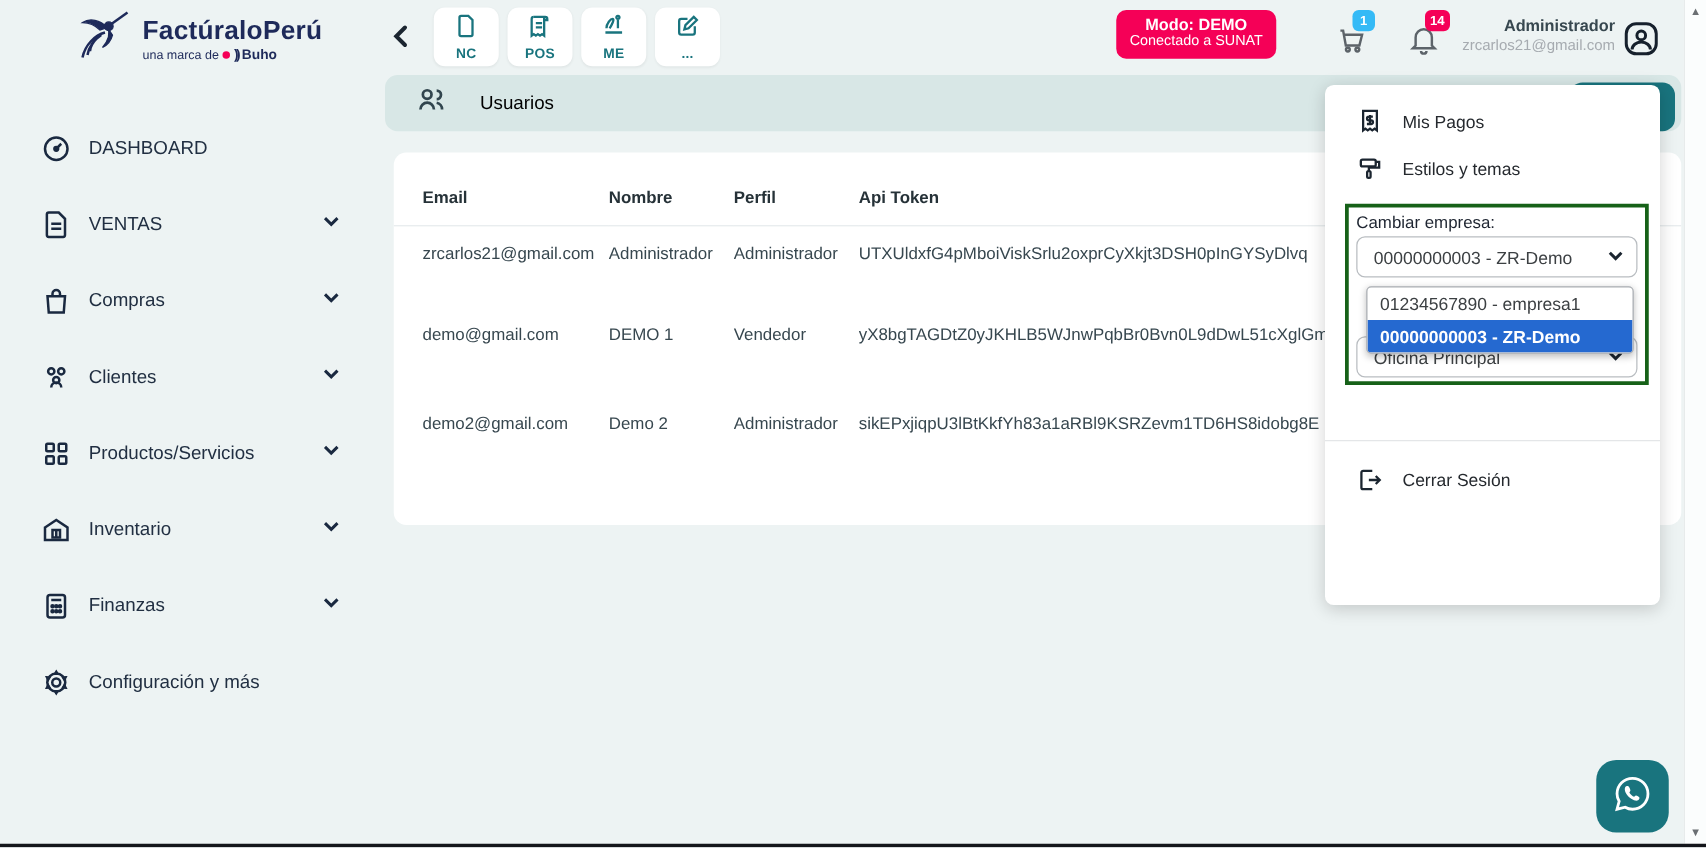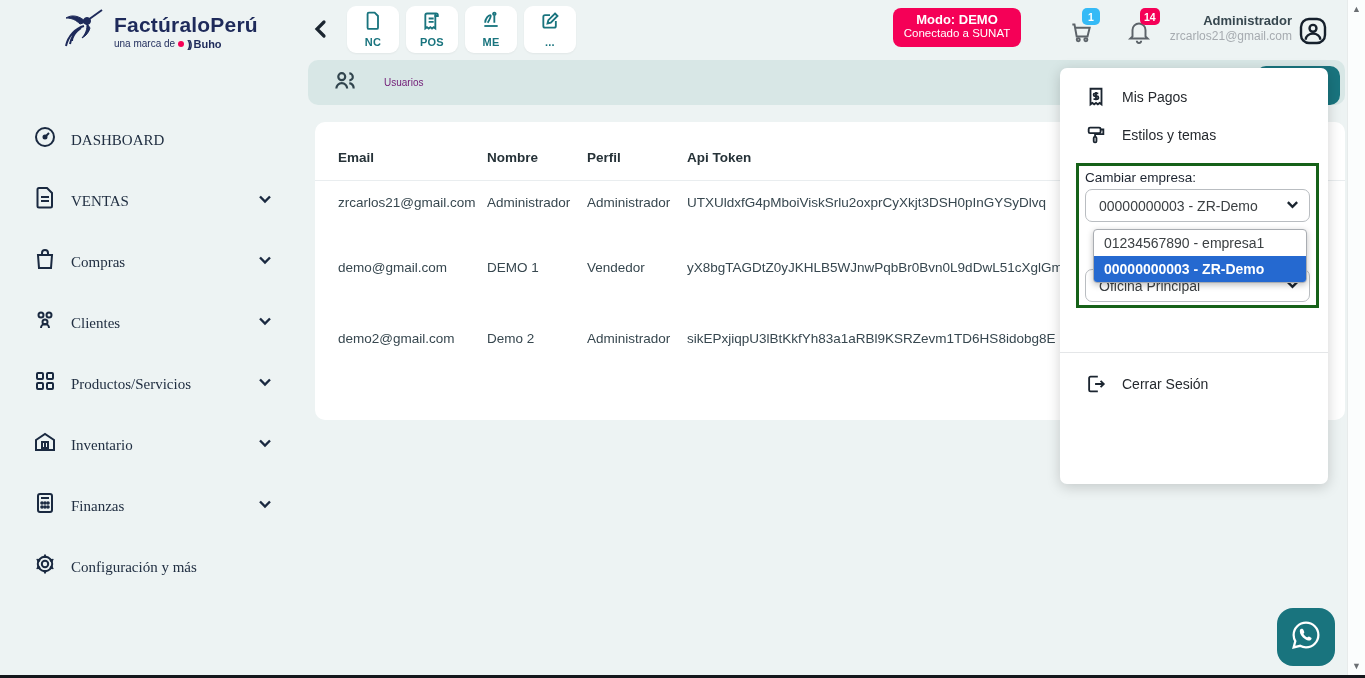--- a/index.html
+++ b/index.html
@@ -11,21 +11,21 @@
   
   .sidebar { position:absolute; left:0; top:0; width:305px; height:675px; }
   .logo { position:absolute; left:58px; top:6px; display:flex; align-items:center; gap:4px; }
   .logo-bird { color:#1e2a5a; }
   .logo-text-main { font-size:21px; font-weight:bold; color:#1e2a5a; letter-spacing:0.2px; }
   .logo-tagline { font-size:10px; color:#1e2a5a; display:flex; align-items:center; gap:3px; margin-top:1px; }
   .logo-tagline b { font-size:11px; }
   .buho-dot { width:6px; height:6px; border-radius:50%; background:#f50057; display:inline-block; }
   .buho-arc { color:#1e2a5a; font-weight:bold; font-size:11px; letter-spacing:-2px; }
   .menu { position:absolute; left:0; top:88px; width:100%; }
-  .menu-item { position:relative; height:61px; display:flex; align-items:flex-end; padding-left:33px; cursor:pointer; color:#1c2b3e;font-family:Liberation Serif, serif; }
+  .menu-item { position:relative; height:61px; display:flex; align-items:center; padding-left:33px; cursor:pointer; color:#1c2b3e; }
   .menu-item .mi-icon { width:24px; height:24px; flex:0 0 24px; color:#1a2940; }
   .menu-item .mi-label { margin-left:14px; font-size:15px; color:#212f42; }
   .menu-item .mi-chevron { position:absolute; right:33px; color:#1a2940; }
 
   
   .collapse-btn { position:absolute; left:312px; top:18px; color:#1b2530; cursor:pointer; }
   .toolbar { position:absolute; left:347px; top:6px; display:flex; gap:7px; }
   .tool-btn { width:52px; height:47px; background:#ffffff; border-radius:9px; display:flex; flex-direction:column; align-items:center; justify-content:center; gap:1px; color:#19747e; cursor:pointer; box-shadow:0 1px 2px rgba(0,0,0,0.05); }
   .tool-btn .tb-label { font-size:11px; font-weight:bold; letter-spacing:0.2px; }
   .demo-badge { position:absolute; left:893px; top:8px; width:128px; height:39px; background:#f50057; border-radius:8px; color:#ffffff; text-align:center; padding-top:4px; cursor:pointer; }
@@ -38,21 +38,21 @@
   .count-blue { background:#35baf6; }
   .count-pink { background:#f50057; }
   .user-info { position:absolute; right:73px; top:13px; text-align:right; }
   .user-name { font-size:13px; font-weight:bold; color:#37474f; }
   .user-email { font-size:12px; color:#a6abb0; margin-top:1px; }
   .avatar { position:absolute; right:36px; top:15px; color:#16202c; cursor:pointer; }
 
   
   .page-header { position:absolute; left:308px; top:60px; width:1037px; height:45px; background:#d8e7e6; border-radius:10px; display:flex; align-items:center; padding-left:24px; }
   .page-header .ph-icon { color:#31454e; }
-  .page-header .ph-title { margin-left:26px; font-size:10px; color:#701a75; }
+  .page-header .ph-title { margin-left:26px; font-size:15px; color:#000000; }
   .new-button { position:absolute; left:1256px; top:66px; width:84px; height:39px; background:#19747e; border-radius:10px; cursor:pointer; z-index:2; }
 
   .table-card { position:absolute; left:315px; top:122px; width:1030px; height:298px; background:#ffffff; border-radius:10px; z-index:1; overflow:hidden; }
   table.users { border-collapse:collapse; width:100%; table-layout:fixed; }
   table.users th { text-align:left; font-size:13.5px; color:#263238; padding:28px 0 15px; border-bottom:1px solid #e9edef; }
   table.users td { font-size:13.5px; color:#37474f; vertical-align:middle; white-space:nowrap; overflow:hidden; }
   table.users .c1 { width:172px; padding-left:23px; }
   table.users .c2 { width:100px; }
   table.users .c3 { width:100px; }
   table.users .c4 { width:auto; }

